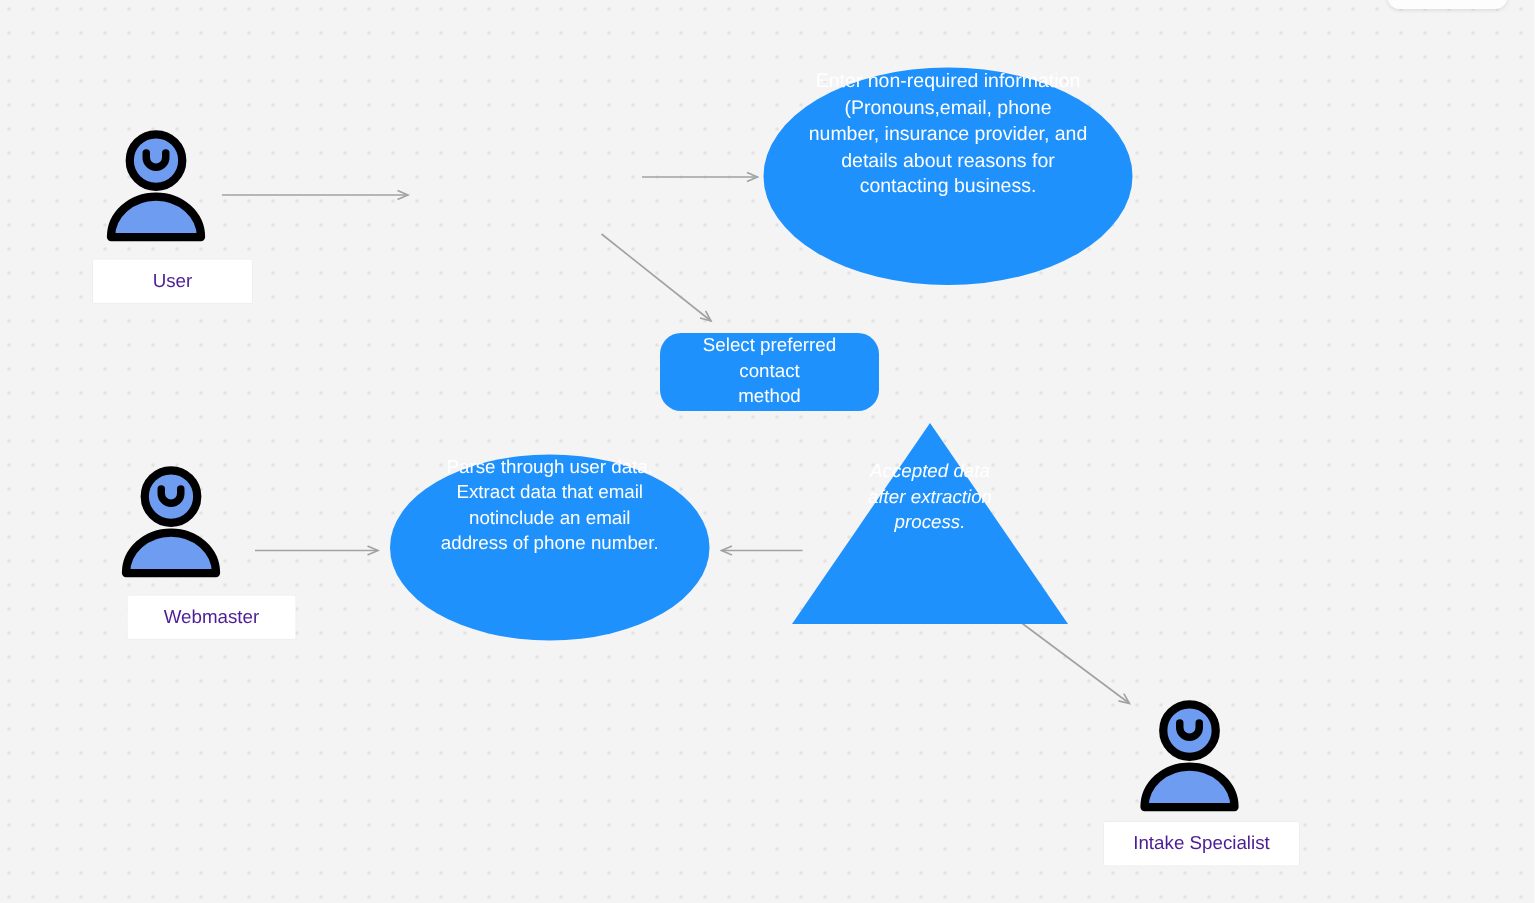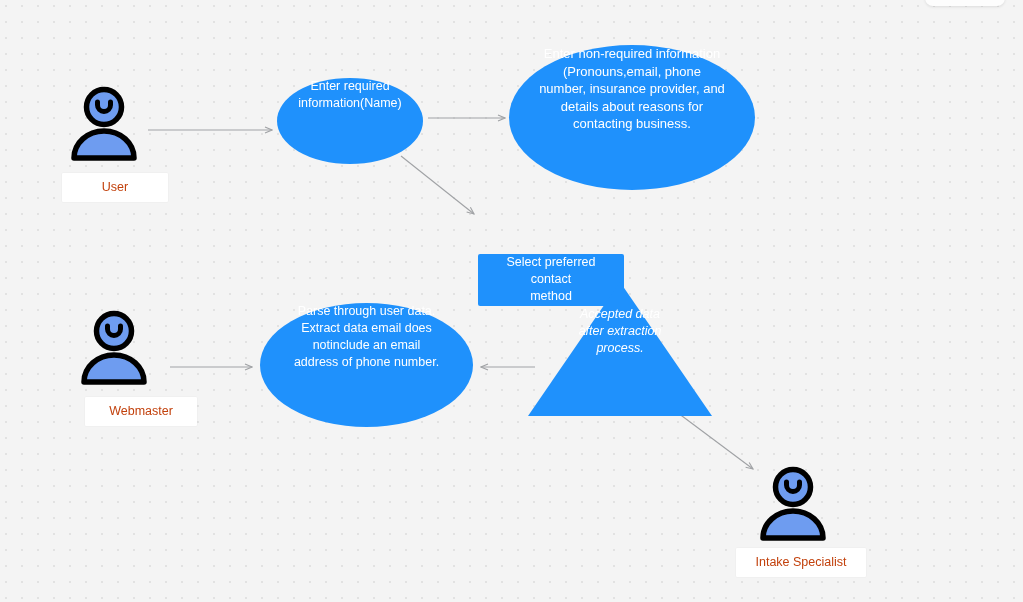--- a/index.html
+++ b/index.html
@@ -64,24 +64,23 @@
 
   #node-enter-required {
     left: 277px; top: 78px; width: 146px; height: 86px;
     font-size: 12.5px;
   }
   #node-enter-nonrequired {
     left: 509px; top: 45px; width: 246px; height: 145px;
     font-size: 13px;
   }
   #node-select-contact {
-    left: 478px; top: 222px; width: 146px; height: 52px;
-    font-size: 12.5px;
-    border-radius: 2px;
-    margin-top: 32px;
+    left: 440px; top: 222px; width: 146px; height: 52px;
+    font-size: 12.5px;
+    border-radius: 14px;
   }
   #node-parse-user-data {
     left: 260px; top: 303px; width: 213px; height: 124px;
     font-size: 12.5px;
   }
 
   
   #node-accepted-data {
     left: 528px; top: 282px; width: 184px; height: 134px;
     background: transparent !important;
@@ -105,21 +104,21 @@
     width: 76px;
   }
   .actor-icon {
     width: 76px;
     height: 76px;
     display: block;
   }
   .actor-label {
     position: absolute;
     background: #ffffff;
-    color: #c2410c;
+    color: #4c1d95;
     font-size: 12.5px;
     padding: 7px 10px 8px 10px;
     text-align: center;
     white-space: nowrap;
     border-radius: 1px;
     box-shadow: 0 0 0 0.5px rgba(0,0,0,0.03);
   }
 
   #actor-user { left: 66px; top: 86px; }
   #label-user { left: 62px; top: 173px; width: 86px; }
@@ -147,41 +146,37 @@
     <g stroke="#a0a2a5" stroke-width="1.1" fill="none" marker-end="url(#arrowhead)">
       <line x1="148" y1="130" x2="272" y2="130"></line>
       <line x1="428" y1="118" x2="505" y2="118"></line>
       <line x1="401" y1="156" x2="474" y2="214"></line>
       <line x1="170" y1="367" x2="252" y2="367"></line>
       <line x1="535" y1="367" x2="481" y2="367"></line>
       <line x1="678" y1="413" x2="753" y2="469"></line>
     </g>
   </svg>
 
-  <div class="node ellipse" id="node-enter-required" style="background:#1f91fc">
-    <span class="node-text">Enter required
-information(Name)</span>
-  </div>
 
   <div class="node ellipse" id="node-enter-nonrequired" style="background:#1f91fc">
     <span class="node-text">Enter non-required information
 (Pronouns,email, phone
 number, insurance provider, and
 details about reasons for
 contacting business.</span>
   </div>
 
   <div class="node" id="node-select-contact" style="background:#1f91fc">
     <span class="node-text">Select preferred contact
 method</span>
   </div>
 
   <div class="node ellipse" id="node-parse-user-data" style="background:#1f91fc">
     <span class="node-text">Parse through user data.
-Extract data email does
+Extract data that email
 notinclude an email
 address of phone number.</span>
   </div>
 
   <div class="node" id="node-accepted-data">
     <svg class="tri-shape" viewBox="0 0 184 134" preserveAspectRatio="none" xmlns="http://www.w3.org/2000/svg">
       <polygon points="92,0 184,134 0,134" fill="#1f91fc"></polygon>
     </svg>
     <span class="node-text">Accepted data
 after extraction

